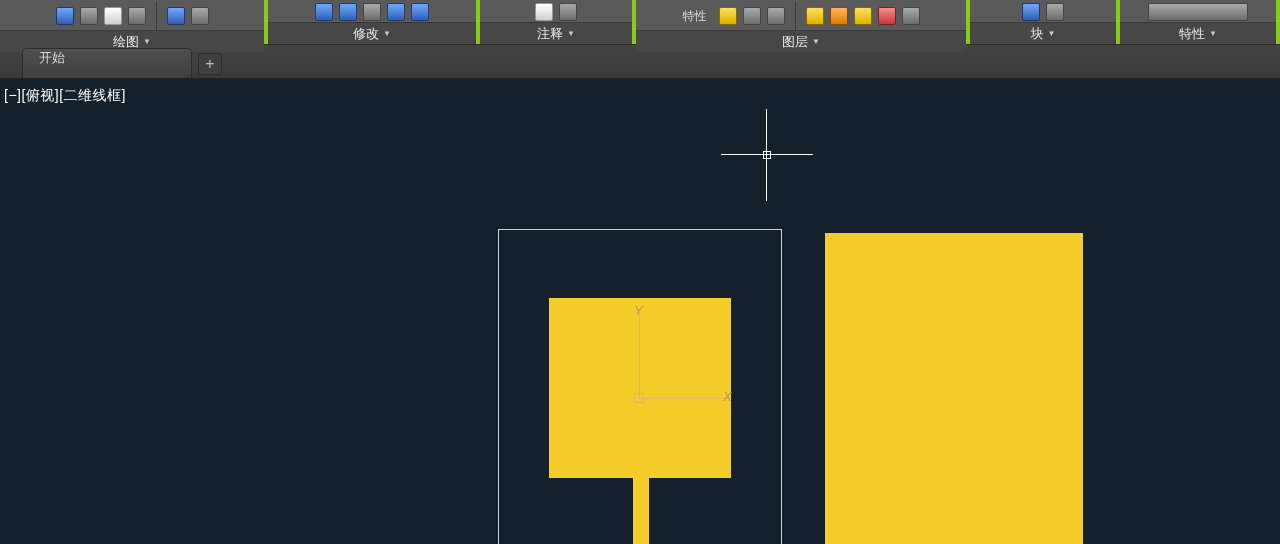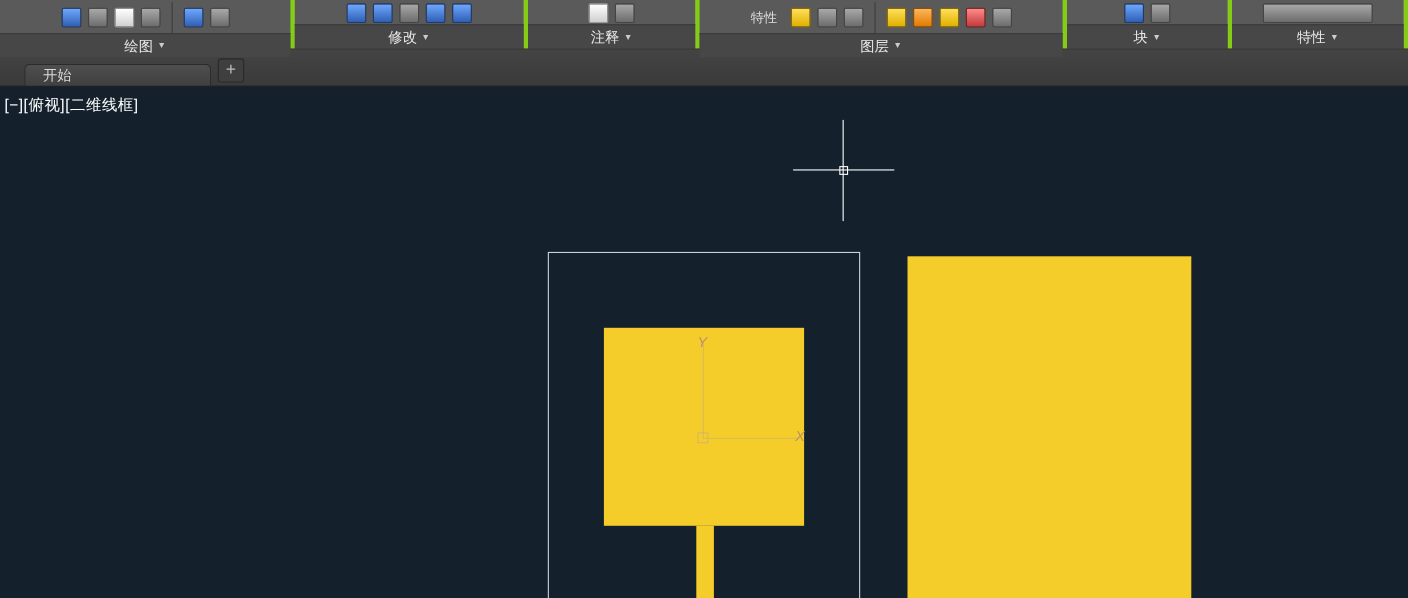--- a/index.html
+++ b/index.html
@@ -58,26 +58,26 @@
     
     .tabbar {
       height: 34px;
       background: linear-gradient(180deg, #444 0%, #3a3a3a 100%);
       display: flex;
       align-items: flex-end;
       padding-left: 22px;
       border-bottom: 1px solid #222;
     }
     .tab {
-      height: 20px;
+      height: 30px;
       min-width: 170px;
       color: #d9d9d9;
       font-size: 13px;
       display: flex;
-      align-items: flex-end;
+      align-items: flex-start;
       padding: 0 16px;
       background: linear-gradient(180deg,#4f4f4f,#3f3f3f);
       border: 1px solid #2b2b2b;
       border-bottom: none;
       border-top-left-radius: 5px;
       border-top-right-radius: 5px;
       margin-right: 2px;
       position: relative;
       cursor: pointer;
       margin-top: 20px;

